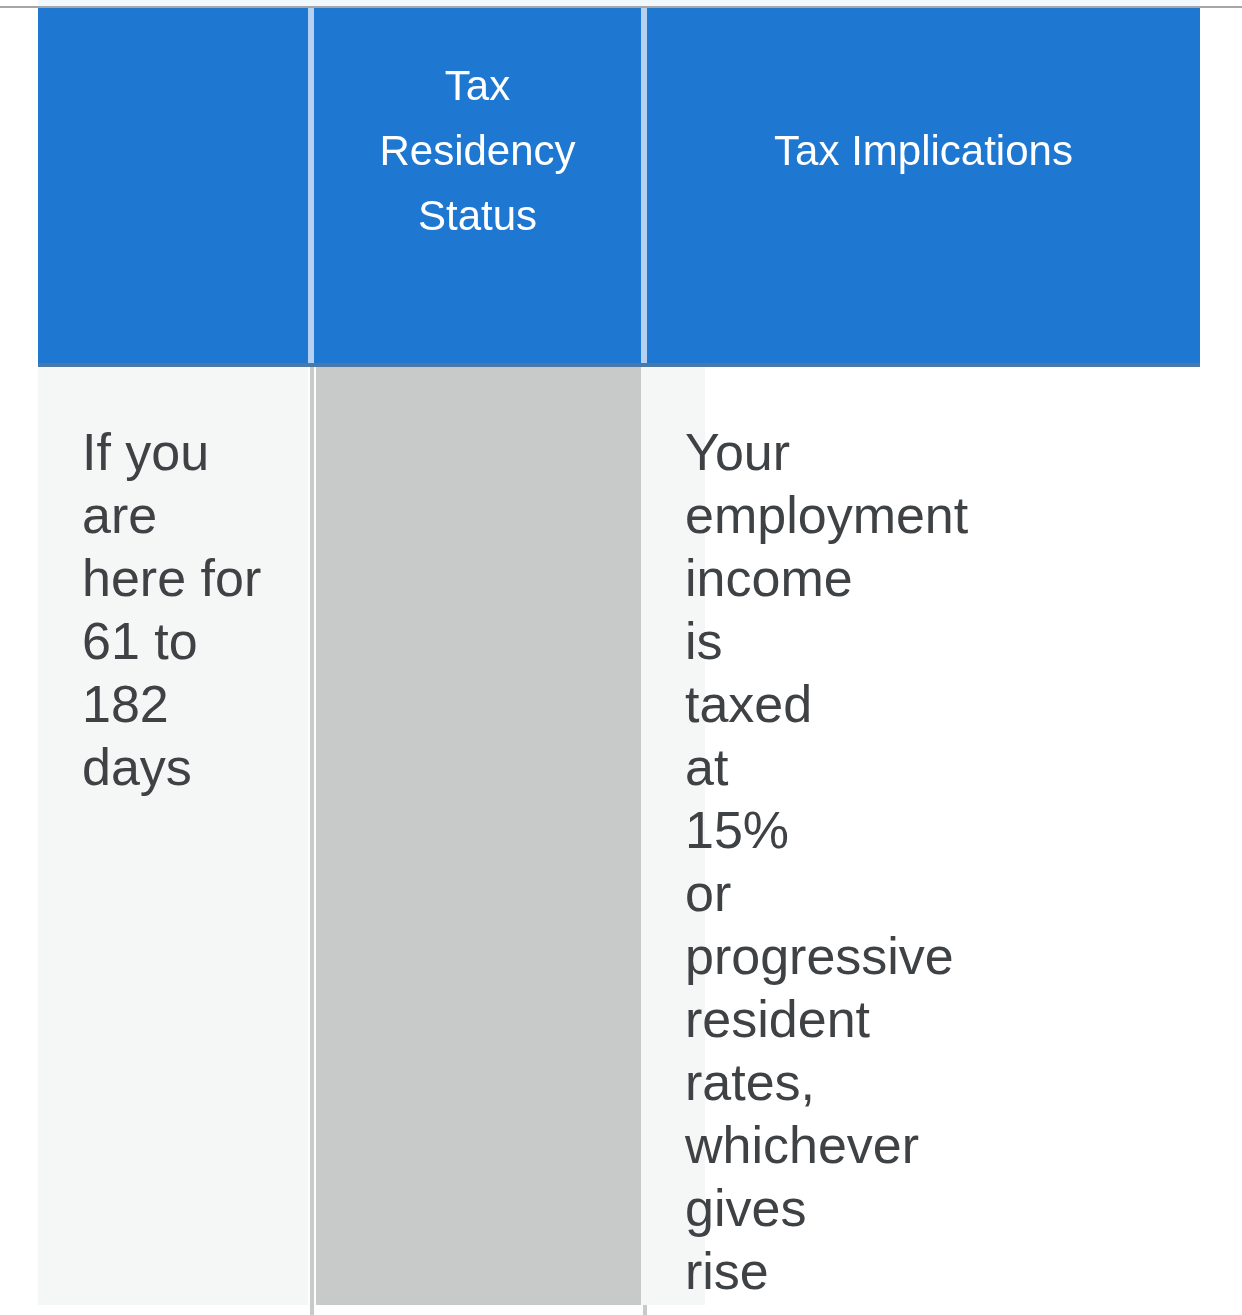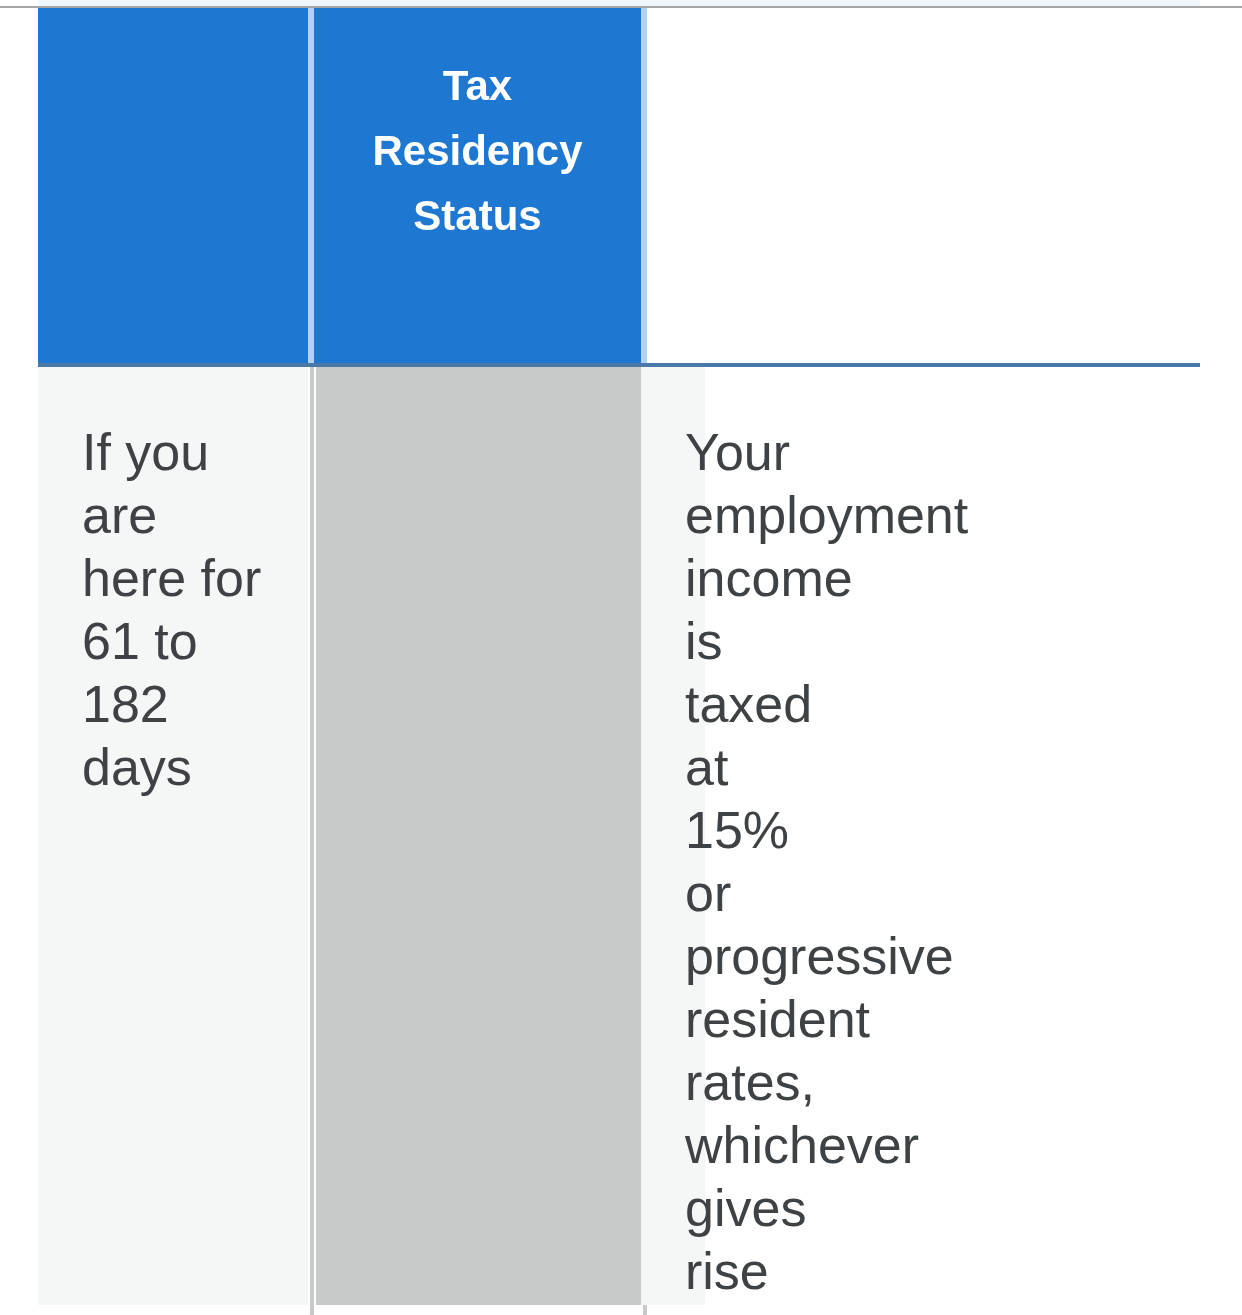--- a/index.html
+++ b/index.html
@@ -36,21 +36,21 @@
   .tbl { margin-left: 38px; width: 1162px; }
   .row {
     display: grid;
     grid-template-columns: 270px 6px 327px 6px 553px;
   }
 
   .row.header { height: 359px; border-bottom: 4px solid var(--header-border-bottom); }
   .row.header .cell {
     background: var(--header-bg);
     color: var(--header-text);
-    font-weight: bold;
+    font-weight: normal;
     font-size: 42px;
     line-height: 65px;
     display: flex;
     flex-direction: column;
     justify-content: center;
     align-items: center;
     text-align: center;
     padding-bottom: 70px;
   }
   .row.header .divider { background: var(--header-divider); }
@@ -87,20 +87,23 @@
 
   <div class="tbl">
 
     <div class="row header">
       <div class="cell"></div>
       <div class="divider"></div>
       <div class="cell">
         <span>Tax<br>Residency<br>Status</span>
       </div>
       <div class="divider"></div>
+      <div class="cell">
+        <span>Tax Implications</span>
+      </div>
     </div>
 
     <div class="row body">
       <div class="cell">
         <span>If you are<br>here for<br>61 to 182<br>days</span>
       </div>
       <div class="divider"></div>
       <div class="divider"></div>
       <div class="cell">
         <span>Your employment<br>income is taxed at 15%<br>or progressive resident<br>rates, whichever gives<br>rise to a higher tax<br>amount.<br>Director's fees and other<br>income are taxed at the<br>prevailing rate of 20%<br>(22% from the Year of<br>Assessment 2017).<br>You are not entitled to<br>tax reliefs.</span>

